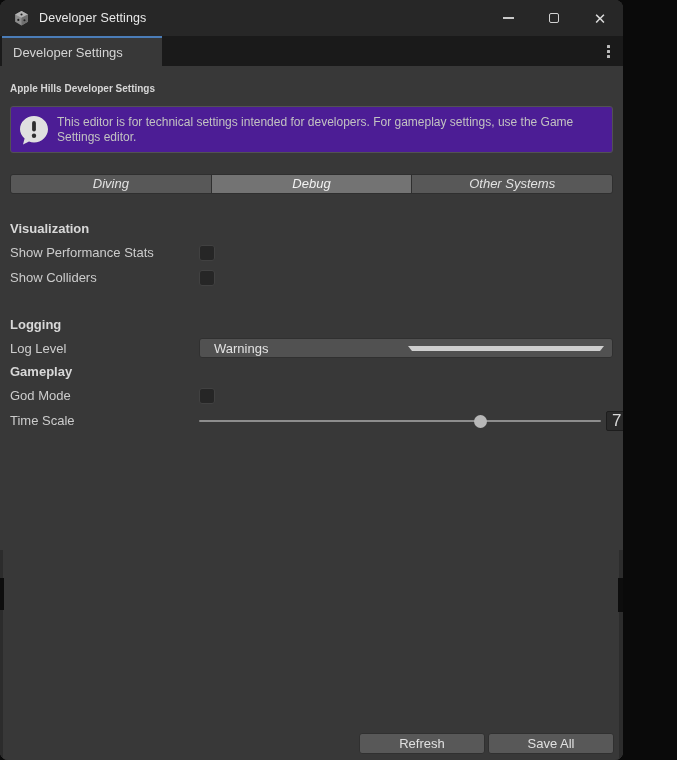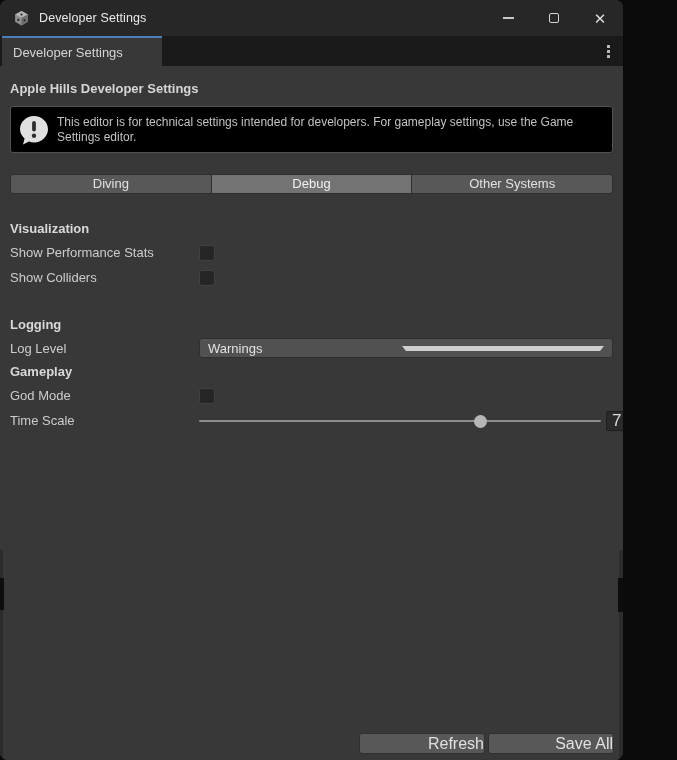--- a/index.html
+++ b/index.html
@@ -19,52 +19,52 @@
 
   
   .tabbar { position:absolute; top:36px; left:0; right:0; height:30px; background:#1a1a1a; display:flex; align-items:stretch; }
   .dock-tab { position:relative; width:160px; margin-left:2px; background:#383838; border-top:2px solid #4b7db8; display:flex; align-items:center; padding-left:11px; cursor:pointer; }
   .dock-tab span { font-size:13px; color:#d4d4d4; }
   .kebab { margin-left:auto; width:30px; display:flex; flex-direction:column; align-items:center; justify-content:center; gap:2px; cursor:pointer; }
   .kebab i { width:3px; height:3px; background:#bcbcbc; border-radius:0.5px; }
 
   
   .content { position:absolute; top:66px; left:0; right:0; bottom:0; background:#383838; padding:0 10px; }
-  h1.page-title { margin-top:14px; font-size:13px; line-height:18px; font-weight:bold; color:#d6d6d6; }
+  h1.page-title { margin-top:14px; font-size:10px; line-height:18px; font-weight:bold; color:#d6d6d6; }
 
-  .helpbox { margin-top:8px; min-height:47px; background:#000000; border:1px solid #525252; border-radius:3px; display:flex; align-items:center; padding:5px 9px 5px 7px; }
+  .helpbox { margin-top:8px; min-height:47px; background:#4c1d95; border:1px solid #525252; border-radius:3px; display:flex; align-items:center; padding:5px 9px 5px 7px; }
   .help-icon { flex:0 0 32px; height:32px; margin-right:7px; }
   .help-text { font-size:12px; line-height:15px; color:#c2c2c2; }
 
   .seg-toolbar { margin-top:21px; display:flex; height:20px; border-radius:3px; overflow:hidden; border:1px solid #2f2f2f; }
-  .seg { flex:1 1 0; background:#585858; border:none; border-right:1px solid #2f2f2f; color:#e2e2e2; font-size:13px; font-family:"Liberation Sans", sans-serif; cursor:pointer; padding:0; line-height:18px; }
+  .seg { flex:1 1 0; background:#585858; border:none; border-right:1px solid #2f2f2f; color:#e2e2e2; font-size:13px; font-family:"Liberation Sans", sans-serif; cursor:pointer; padding:0; line-height:18px;font-style:italic; }
   .seg:last-child { border-right:none; }
   .seg.selected { background:#737373; color:#f2f2f2; }
 
   .section-title { margin-top:27px; margin-bottom:3px; font-size:13px; font-weight:bold; color:#d8d8d8; line-height:16px; }
   .section-title.tight { }
   .section-title.mid { margin-top:4px; }
 
   .row { display:flex; align-items:center; height:25px; }
   .row .label { flex:0 0 189px; font-size:13px; color:#cccccc; }
   .checkbox { width:16px; height:16px; background:#262626; border:1px solid #414141; border-radius:3px; cursor:pointer; }
 
   .row.field-row { height:24px; }
   .dropdown { flex:1 1 auto; height:20px; background:#515151; border:1px solid #303030; border-radius:3px; display:flex; align-items:center; padding:0 8px; cursor:pointer; }
-  .dropdown span { font-size:13px; color:#e2e2e2; flex:1; }
+  .dropdown span { font-size:13px; color:#e2e2e2; flex:1;margin-left:6px; }
   .dd-arrow { width:0; height:0; border-left:4px solid transparent; border-right:4px solid transparent; border-top:5px solid #cfcfcf; }
 
   .slider { position:relative; flex:0 0 402px; height:16px; cursor:pointer; }
   .slider .track { position:absolute; top:7px; left:0; right:0; height:2px; background:#8d8d8d; border-radius:1px; }
   .slider .thumb { position:absolute; top:2px; width:13px; height:13px; border-radius:50%; background:#b7b7b7; }
   .value-field { margin-left:5px; width:63px; height:20px; background:#2a2a2a; border:1px solid #1d1d1d; border-radius:2px; color:#d8d8d8; font-size:17px; font-family:"Liberation Sans", sans-serif; padding:0 5px; }
 
   
   .footer { position:absolute; right:9px; bottom:6px; display:flex; gap:3px; }
-  .footer button { width:126px; height:21px; background:#585858; border:1px solid #303030; border-radius:3px; color:#e0e0e0; font-size:16px; font-family:"Liberation Sans", sans-serif; cursor:pointer;text-align:right; }
+  .footer button { width:126px; height:21px; background:#585858; border:1px solid #303030; border-radius:3px; color:#e0e0e0; font-size:13px; font-family:"Liberation Sans", sans-serif; cursor:pointer; }
 
   
   .edge { position:absolute; background:#2c2c2c; z-index:0; }
   .edge.l { left:0; top:550px; bottom:0; width:3px; }
   .edge.r { right:0; top:550px; bottom:0; width:4px; }
   .edge-dark { position:absolute; background:#0d0d0d; z-index:1; }
   .edge-dark.l { left:0; top:578px; height:32px; width:4px; }
   .edge-dark.r { right:0; top:578px; height:34px; width:5px; }
 </style>
 </head>

